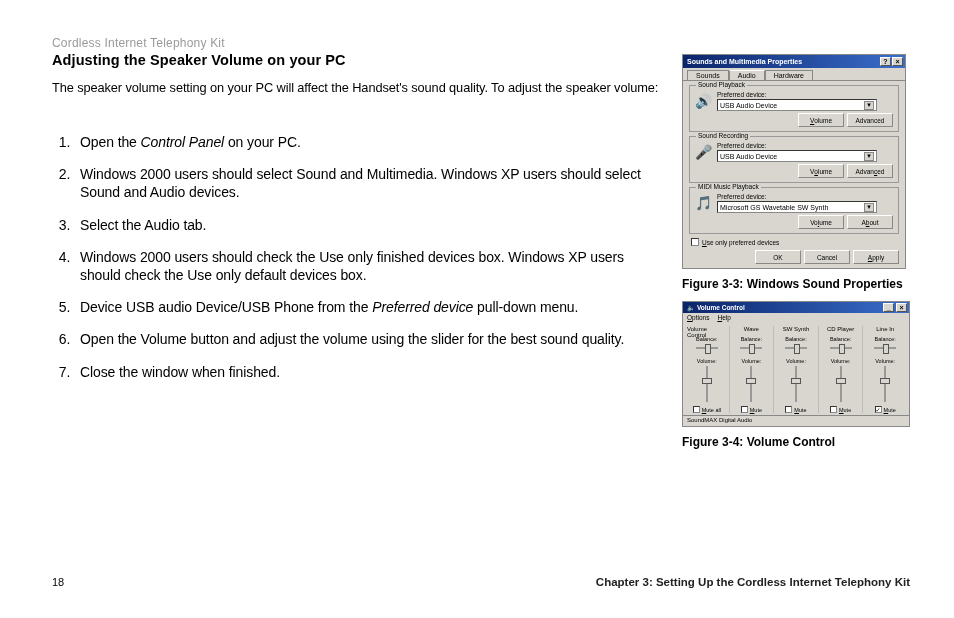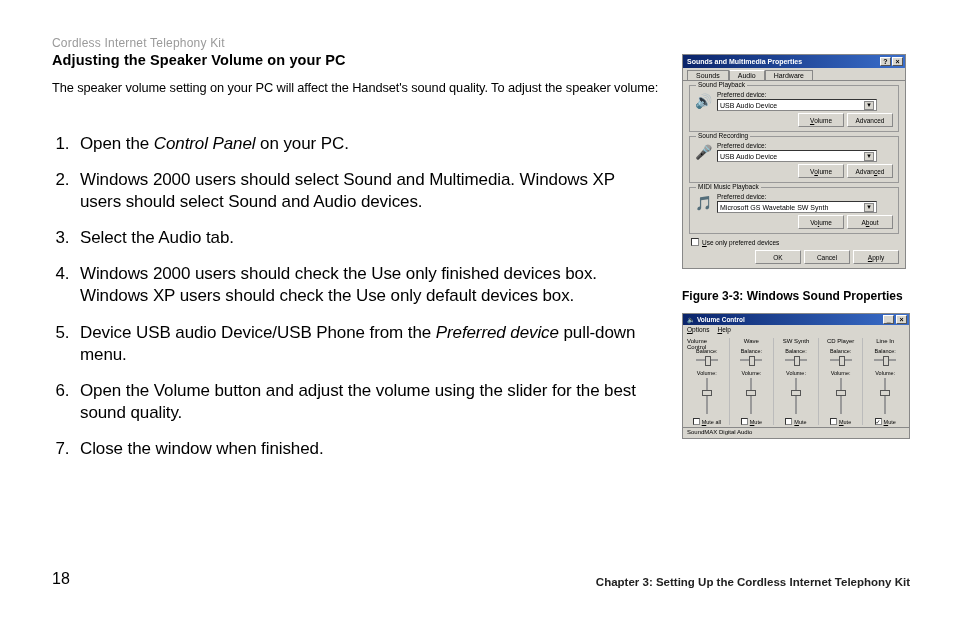--- a/index.html
+++ b/index.html
@@ -30,21 +30,21 @@
     letter-spacing: -0.1px;
   }
   .left-col {
     width: 600px;
   }
   ol.steps {
     list-style: decimal;
     padding-left: 22px;
   }
   ol.steps li {
-    font-size: 17px;
+    font-size: 14px;
     line-height: 1.3;
     margin-bottom: 14px;
     letter-spacing: -0.1px;
     padding-left: 6px;
   }
   .italic { font-style: italic; }
   b { font-weight: normal; }
 
   .right-col {
     position: absolute;
@@ -120,21 +120,21 @@
     background:#d8d6cf; border:1px solid #888;
     border-top-color:#fff; border-left-color:#fff;
     font-size:6.5px; display:flex; align-items:center;
     justify-content:center;
   }
   .chk-row { display:flex; align-items:center; gap:3px; margin:4px 2px; font-size:6.5px; }
   .chk { width:8px; height:8px; border:1px inset #888; background:#fff; }
 
   .figure-caption {
     font-size: 12px; font-weight: bold;
-    margin: 20px 0 10px 0;
+    margin: 8px 0 10px 0;
   }
 
   
   .volctrl {
     width: 228px; height: 126px;
     border:1px solid #888;
     background:#d8d6cf;
     font-size:6px;
   }
   .vc-titlebar {
@@ -161,21 +161,21 @@
   .vc-slider-track { width:2px; height:36px; background:#999; margin:0 auto; }
   .vc-slider-thumb { position:absolute; left:-2px; top:12px; width:10px; height:6px; background:#d8d6cf; border:1px solid #555; }
   .vc-mute { display:flex; align-items:center; gap:2px; margin-top:4px; font-size:5.5px;}
   .vc-chk { width:7px; height:7px; border:1px inset #888; background:#fff; display:flex; align-items:center; justify-content:center; font-size:6px; }
   .vc-status { font-size:6px; padding:1px 4px; border-top:1px solid #888; }
 
   .footer {
     position:absolute; bottom:30px; left:52px; right:44px;
     display:flex; justify-content:space-between; align-items:flex-end;
   }
-  .page-num { font-size:16px; }
+  .page-num { font-size:11px; }
   .footer-right { text-align:center; }
   .footer-chapter { font-size:11.5px; font-weight:bold; color:#222; }
   .footer-section { font-size:11.5px; font-weight:bold; color:#222; }
 
   u.accel { text-decoration: underline; }
 </style>
 </head>
 <body>
 
 <div class="page-header-sub">Cordless Internet Telephony Kit</div>
@@ -385,20 +385,21 @@
           </div>
         <div class="vc-mute">
             <span class="vc-chk">✓</span>
             <span><u class="accel">M</u>ute</span>
           </div>
       </div>
     </div>
     <div class="vc-status">SoundMAX Digital Audio</div>
   </div>
 
+  <div class="figure-caption">Figure 3-4: Volume Control</div>
 </div>
 
 <div class="footer">
   <div class="page-num">18</div>
   <div class="footer-right">
     <div class="footer-chapter">Chapter 3: Setting Up the Cordless Internet Telephony Kit</div>
   </div>
 </div>
 
 </body></html>

